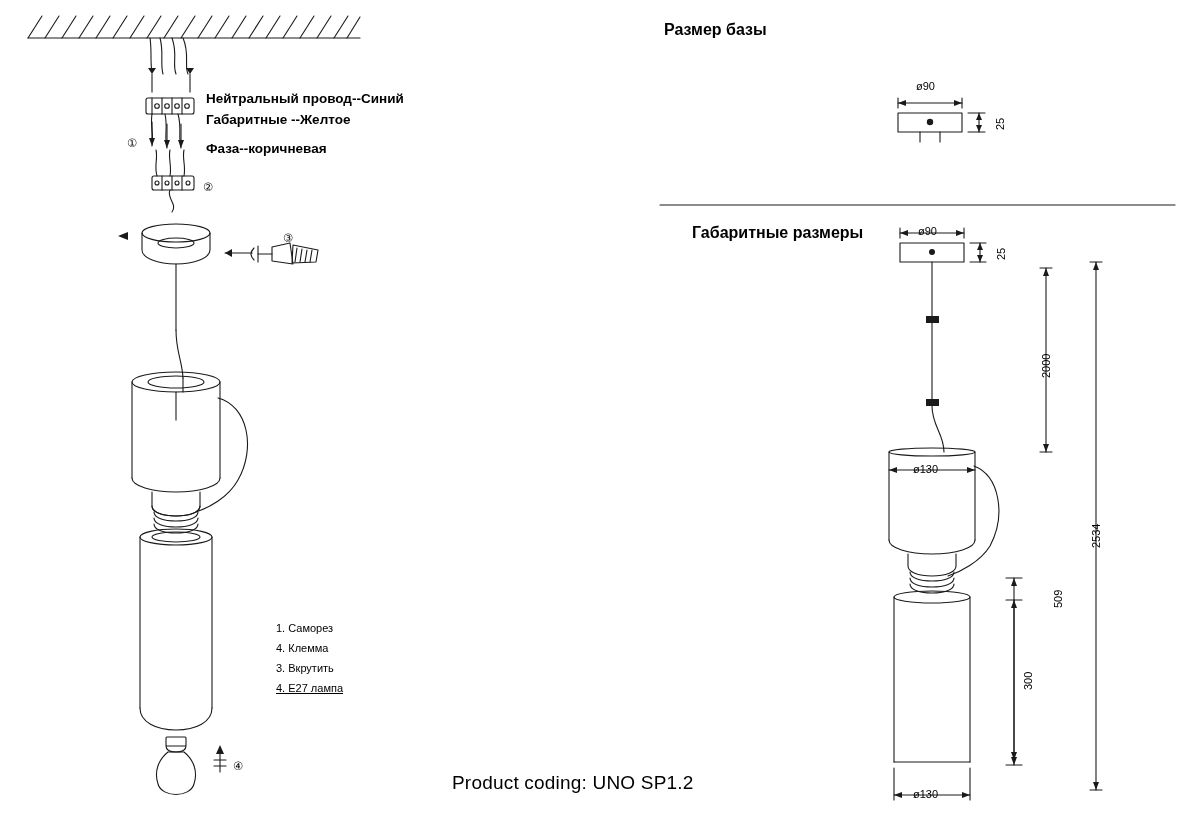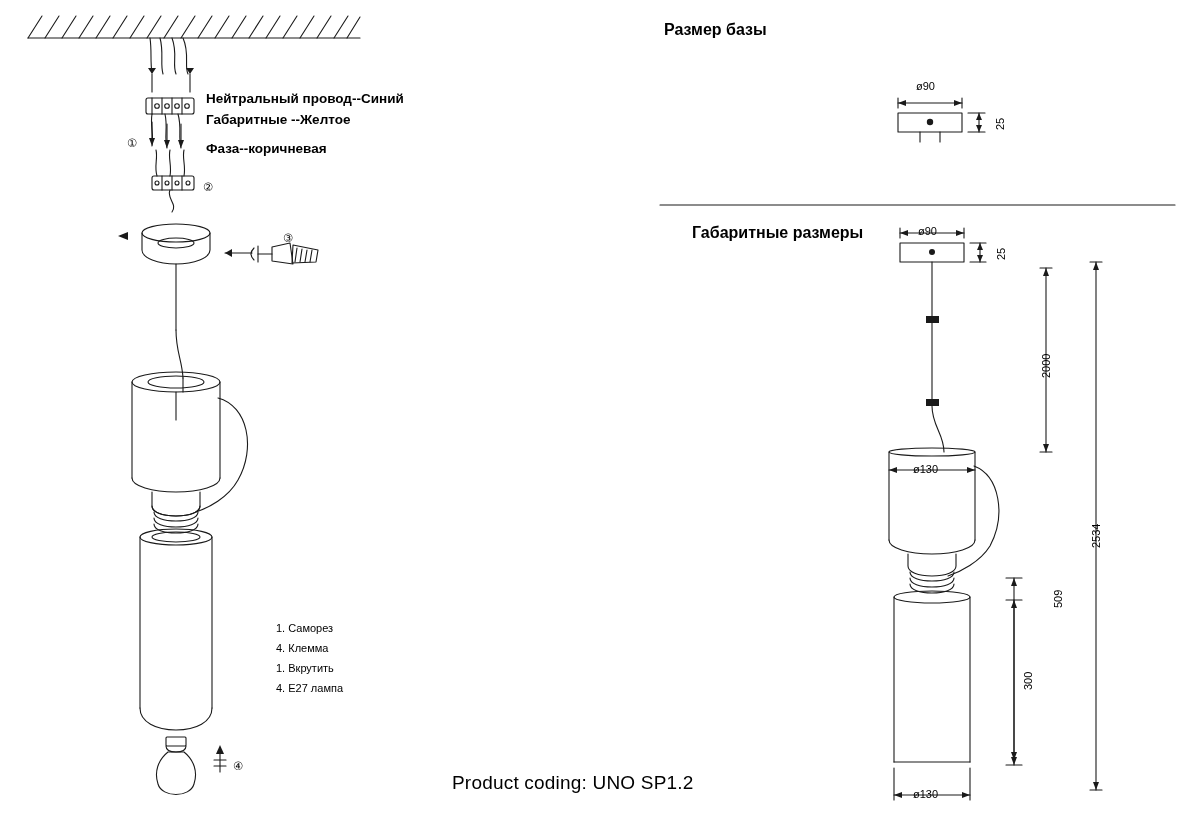--- a/index.html
+++ b/index.html
@@ -318,22 +318,22 @@
   <div class="txt wire-note" style="left:206px; top:109px;">Габаритные --Желтое</div>
   <div class="txt wire-note" style="left:206px; top:138px;">Фаза--коричневая</div>
 
   <div class="txt callout" style="left:127px; top:136px;">①</div>
   <div class="txt callout" style="left:203px; top:180px;">②</div>
   <div class="txt callout" style="left:283px; top:231px;">③</div>
   <div class="txt callout" style="left:233px; top:759px;">④</div>
 
   <div class="txt legend" style="left:276px; top:618px;">1. Саморез</div>
   <div class="txt legend" style="left:276px; top:638px;">4. Клемма</div>
-  <div class="txt legend" style="left:276px; top:658px;">1. Вкрутить</div>
-  <div class="txt legend" style="left:276px; top:678px;">4. E27 лампа</div>
+  <div class="txt legend" style="left:276px; top:658px;">3. Вкрутить</div>
+  <div class="txt legend" style="left:276px; top:678px;text-decoration:underline;">4. E27 лампа</div>
 
   <div class="txt section-title" style="left:664px; top:21px;">Размер базы</div>
   <div class="txt section-title" style="left:656px; top:224px;margin-left:36px;">Габаритные размеры</div>
 
   <div class="txt dim" style="left:916px; top:80px;">ø90</div>
   <div class="txt dim vert" style="left:994px; top:130px;">25</div>
 
   <div class="txt dim" style="left:918px; top:225px;">ø90</div>
   <div class="txt dim vert" style="left:995px; top:260px;">25</div>
   <div class="txt dim" style="left:913px; top:463px;">ø130</div>

